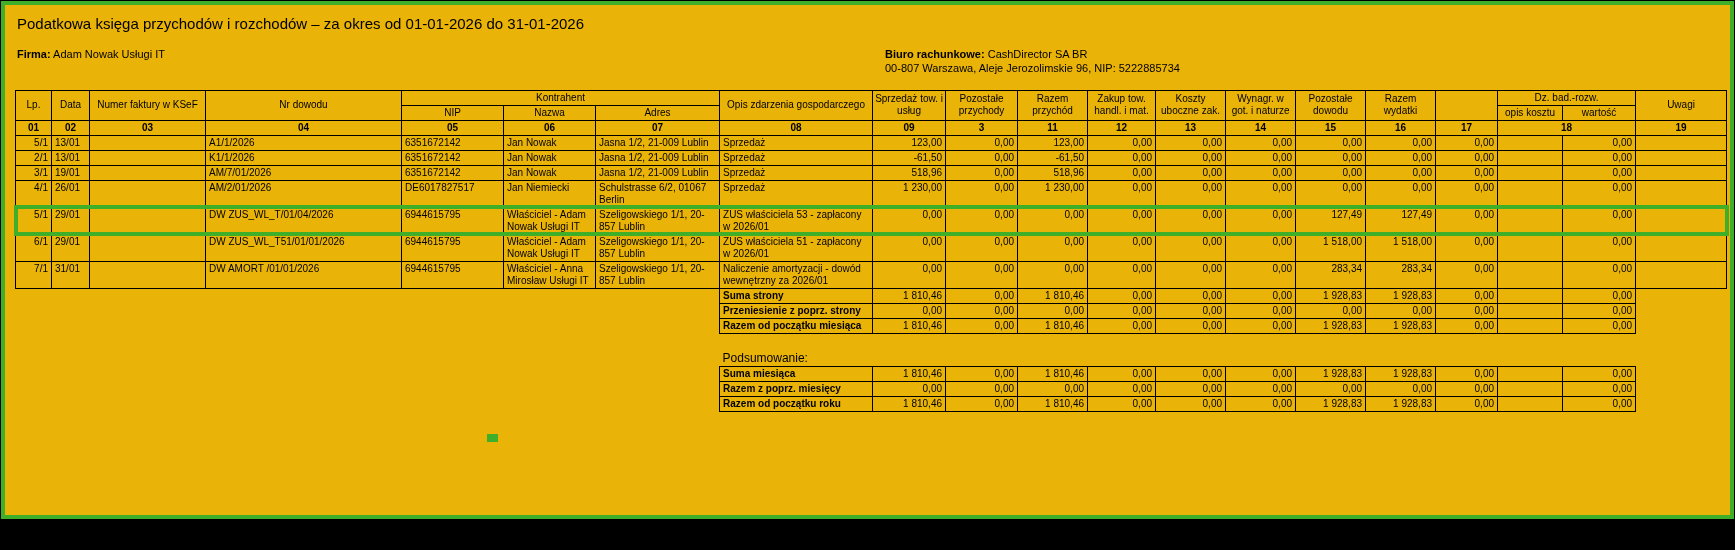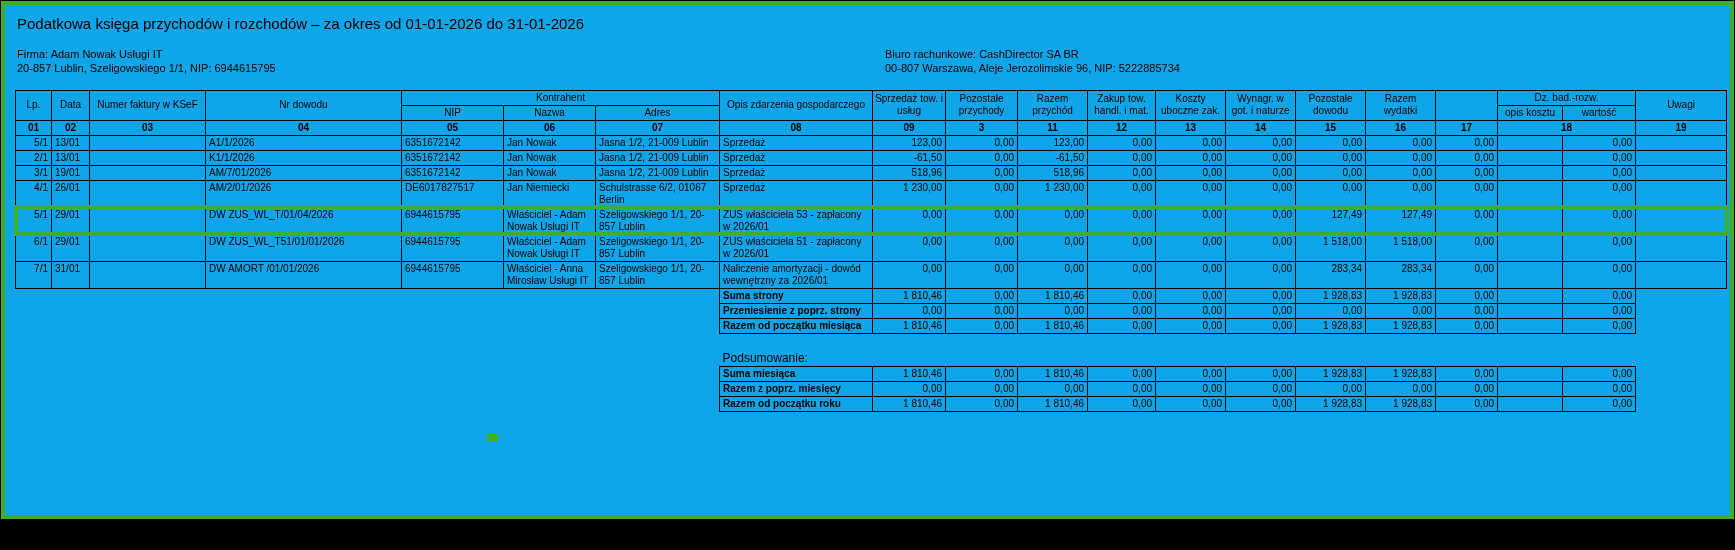--- a/index.html
+++ b/index.html
@@ -7,29 +7,29 @@
   body {
     background: #000;
     font-family: "Liberation Sans", sans-serif;
     position: relative;
     overflow: hidden;
   }
   .doc {
     position: absolute;
     left: 1px; top: 1px;
     width: 1733px; height: 518px;
-    background: #0ea5e9;
+    background: #eab308;
     border: 4px solid var(--green, #3fae29);
     padding: 8px 10px 0 10px;
   }
   .title { font-size: 15px; color: #000; margin: 2px 0 16px 2px; }
   .info-row { display: flex; margin-left: 2px; margin-bottom: 14px; }
   .info-block { font-size: 11px; line-height: 1.25; }
   .info-left { width: 868px; }
-  .b { font-weight: normal; }
+  .b { font-weight: bold; }
   table {
     border-collapse: collapse;
     table-layout: fixed;
     width: 1711px;
     font-size: 10px;
   }
   th, td { border: 1px solid #000; padding: 1px 3px; vertical-align: top; line-height: 1.2; overflow: hidden; }
   thead th { text-align: center; font-weight: normal; vertical-align: middle; padding: 1px 2px; }
   thead tr.colnums th { font-weight: bold; height: 14px; margin-top: 32px; }
   thead tr.subhead th { height: 14px; }
@@ -51,21 +51,20 @@
 
 <div class="doc">
   <div class="title">Podatkowa księga przychodów i rozchodów – za okres od 01-01-2026 do 31-01-2026</div>
 
   <div class="info-row">
     <div class="info-block info-left">
       <div>
         <span class="b">Firma:</span>
         <span>Adam Nowak Usługi IT</span>
       </div>
-      <div>20-857 Lublin, Szeligowskiego 1/1, NIP: 6944615795</div>
     </div>
     <div class="info-block">
       <div>
         <span class="b">Biuro rachunkowe:</span>
         <span>CashDirector SA BR</span>
       </div>
       <div>00-807 Warszawa, Aleje Jerozolimskie 96, NIP: 5222885734</div>
     </div>
   </div>
 

